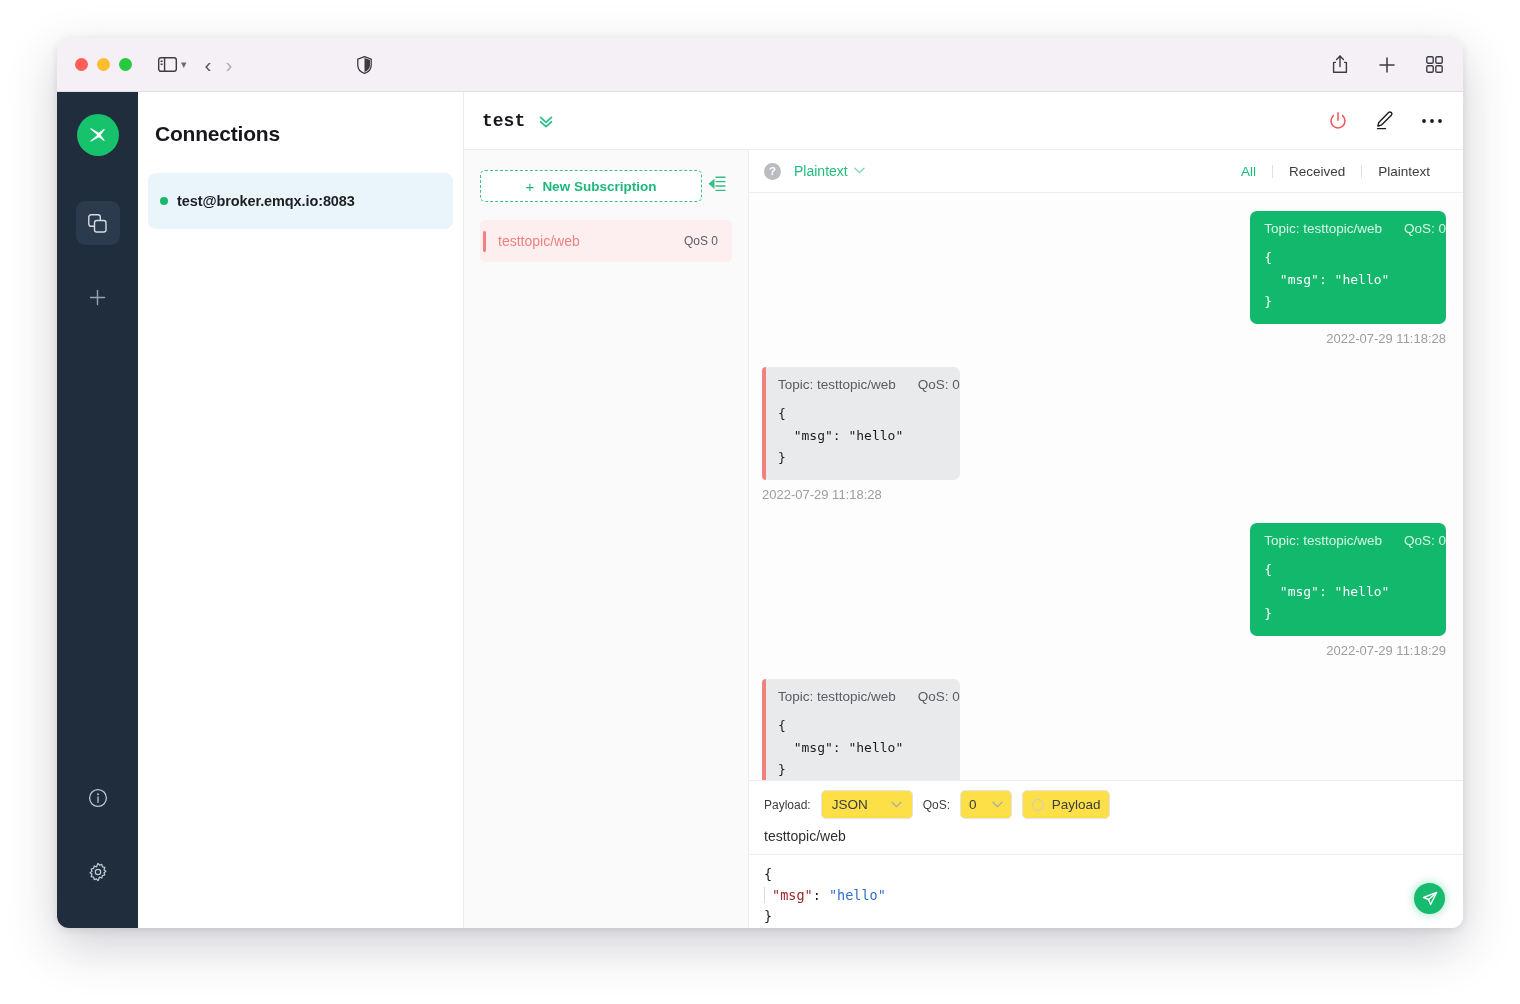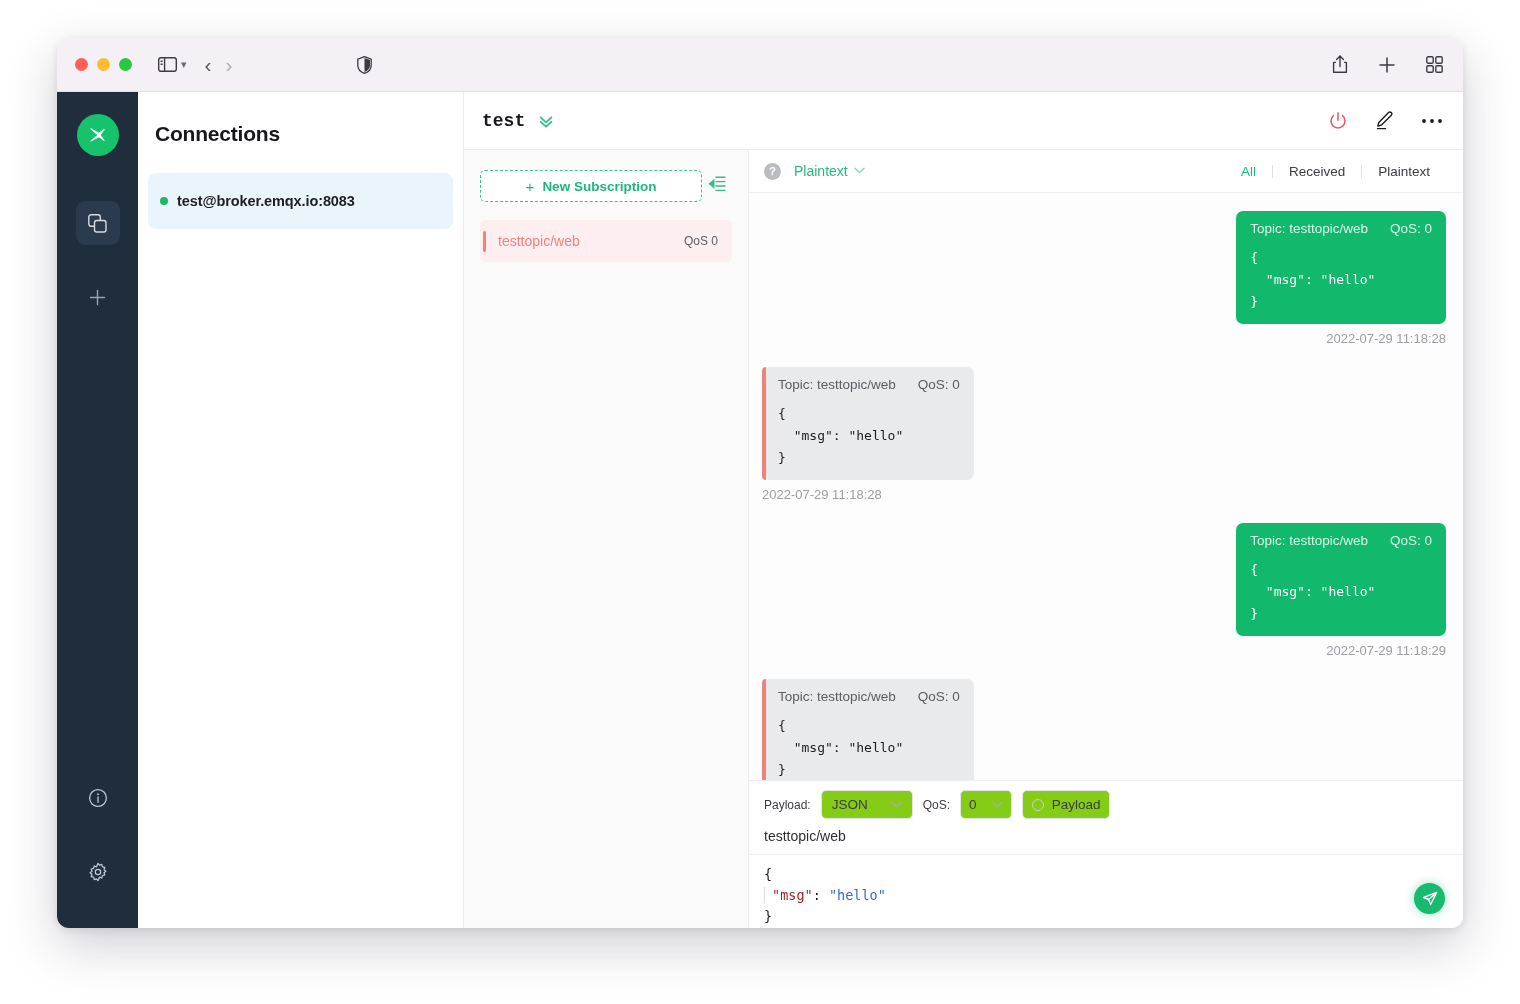--- a/index.html
+++ b/index.html
@@ -209,21 +209,21 @@
     padding: 18px 17px 0 13px;
     overflow: hidden;
     position: relative;
   }
   .msg-row { display: flex; flex-direction: column; margin-bottom: 21px; }
   .msg-row.out { align-items: flex-end; }
   .msg-row.in { align-items: flex-start; }
 
   .bubble {
     border-radius: 7px;
-    padding: 10px 14px 11px 14px;
+    padding: 10px 0 11px 14px;
     max-width: 430px;
     position: relative;
   }
   .bubble.out { background: #12b86c; color: #fff; }
   .bubble.in { background: #e8eaec; color: #1b1c20; padding-left: 16px; }
   .bubble.in::before {
     content: ""; position: absolute; left: 0; top: 0; bottom: 0;
     width: 4px; background: #f0817d;
     border-top-left-radius: 7px; border-bottom-left-radius: 7px;
   }
@@ -246,21 +246,21 @@
     position: relative;
   }
   #pub-options {
     height: 47px; display: flex; align-items: center;
     padding: 0 15px; gap: 10px;
   }
   .pub-label { font-size: 12px; color: #3b3d42; }
   .pill {
     height: 29px; border: 1px solid #e4e4e6; border-radius: 5px;
     display: flex; align-items: center; justify-content: center;
-    gap: 10px; background: #84cc16; font-size: 13.5px; color: #3b3d42;
+    gap: 10px; background: #fde047; font-size: 13.5px; color: #3b3d42;
     cursor: pointer;
   }
   #payload-select { width: 92px; padding: 0 10px; justify-content: space-between; }
   #qos-select { width: 52px; padding: 0 8px; justify-content: space-between; }
   #retain-toggle { width: 88px; gap: 8px; }
   .radio-ring { width: 12px; height: 12px; border-radius: 50%; border: 1.5px solid #c9cbcf; }
   .chev { color: #9b9da3; font-size: 10px; line-height: 1; }
 
   #pub-topic { padding: 0 15px 10px 15px; font-size: 14px; color: #2d2f34; }
 

